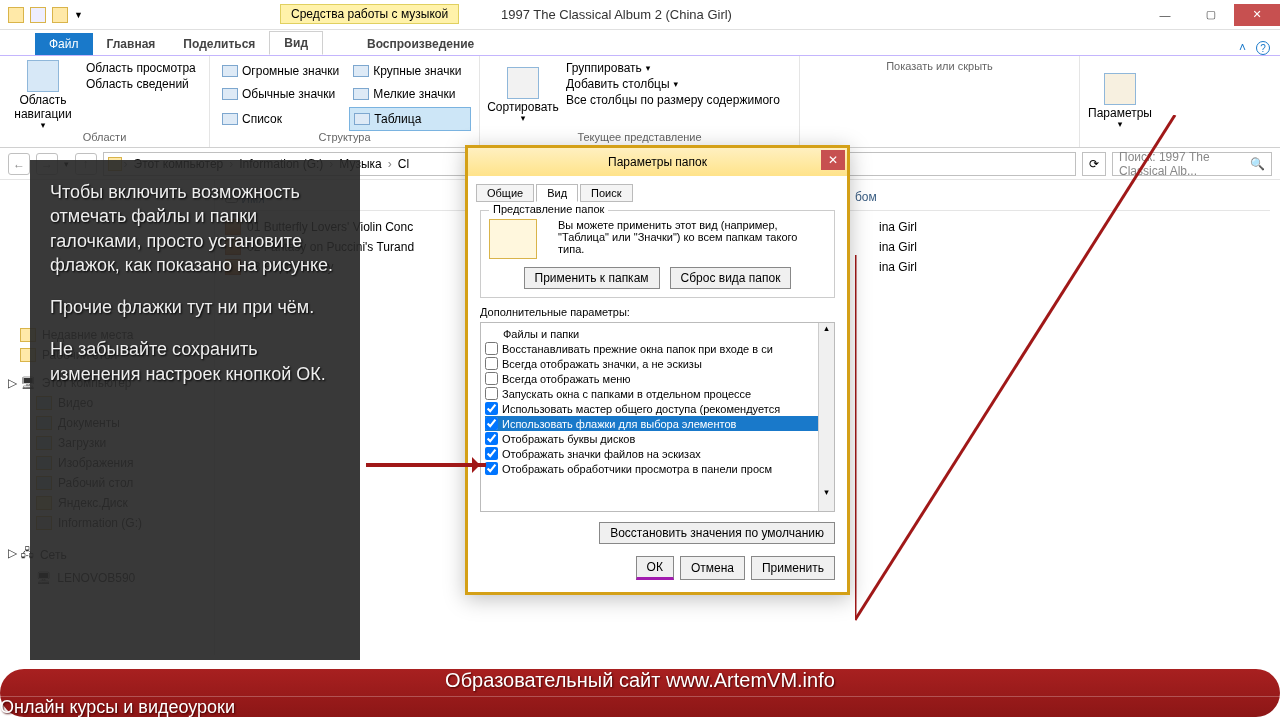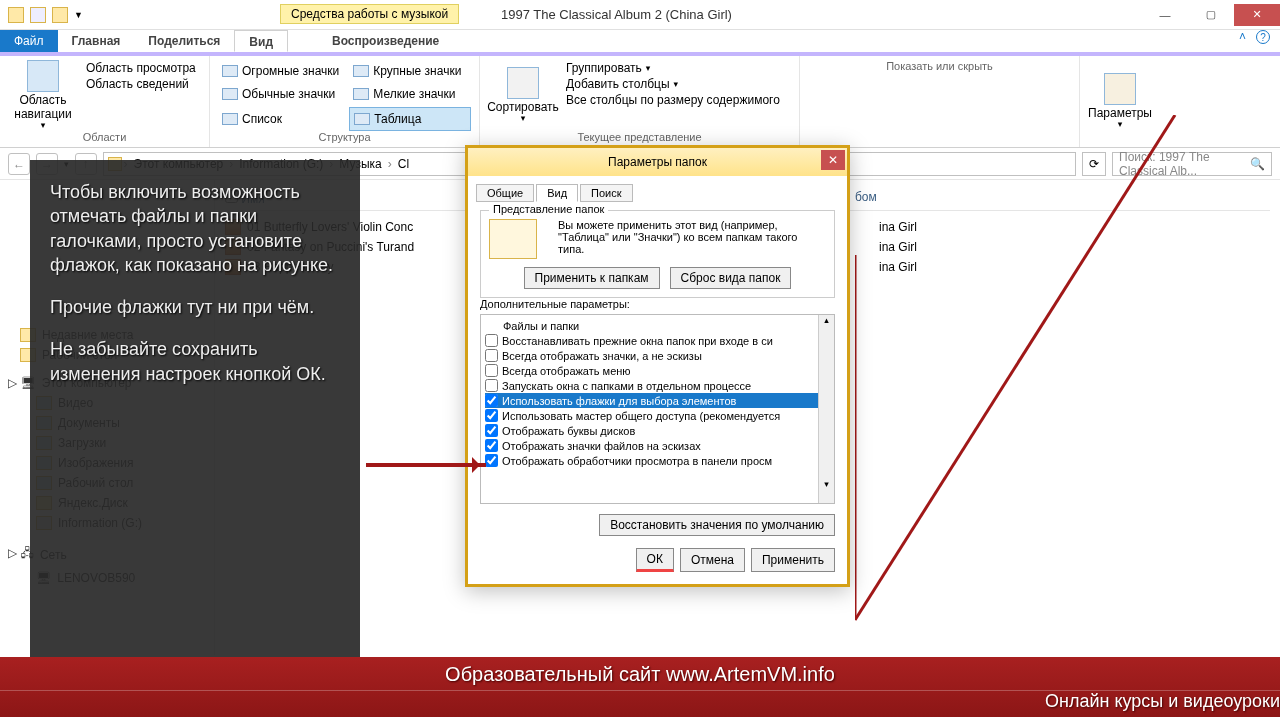--- a/index.html
+++ b/index.html
@@ -8,21 +8,21 @@
 
 .titlebar { height: 30px; display: flex; align-items: center; border-bottom: 1px solid #e0e0e0; }
 .titlebar .qat { display: flex; gap: 6px; padding: 0 8px; align-items: center; }
 .titlebar .title { flex: 1; text-align: center; font-size: 13px; color: #333; }
 .titlebar .ctrls { display: flex; }
 .titlebar .ctrls div { width: 46px; height: 22px; display: flex; align-items: center; justify-content: center; font-size: 11px; color: #444; }
 .titlebar .ctrls .close { background: #c75050; color: #fff; }
 .titlebar .contab { background: #fff2aa; border: 1px solid #e0d060; padding: 2px 10px; font-size: 12px; position: absolute; left: 280px; top: 4px; }
 
 
-.tabrow { height: 26px; display: flex; border-bottom: 4px solid #c4b5fd; font-size: 12px; }
+.tabrow { height: 26px; display: flex; align-items: flex-end; border-bottom: 1px solid #c4b5fd; font-size: 12px; padding-left: 35px; }
 .tabrow .file { background: #1979ca; color: #fff; padding: 4px 14px; }
 .tabrow .tab { padding: 4px 14px; color: #444; font-weight: bold; }
 .tabrow .tab.active { border: 1px solid #d0d0d0; border-bottom: 1px solid #fff; background: #fff; }
 .tabrow .help { margin-left: auto; margin-right: 10px; display: flex; gap: 10px; color: #1979ca; }
 
 
 .ribbon { height: 92px; display: flex; border-bottom: 1px solid #d0d0d0; background: #fff; font-size: 12px; position: relative; }
 .grp { border-right: 1px solid #e5e5e5; padding: 4px 8px; display: flex; flex-direction: column; justify-content: space-between; }
 .grp .lbl { text-align: center; font-size: 11px; color: #666; }
 .gbody { display: flex; gap: 4px; flex: 1; }
@@ -62,40 +62,40 @@
 .annot p { margin-bottom: 18px; text-shadow: 1px 1px 2px #000; }
 
 
 .dialog { position: absolute; left: 465px; top: 145px; width: 385px; background: #fff; border: 3px solid #d4a017; box-shadow: 0 4px 20px rgba(0,0,0,.25); font-size: 12px; z-index: 5; }
 .dialog .dtitle { height: 28px; background: linear-gradient(#fff0c0,#ffe38a); display: flex; align-items: center; justify-content: center; position: relative; }
 .dialog .dtitle .dclose { position: absolute; right: 2px; top: 2px; width: 24px; height: 20px; background: #c75050; color: #fff; display: flex; align-items: center; justify-content: center; font-size: 12px; }
 .dialog .dtabs { display: flex; padding: 8px 8px 0; gap: 2px; }
 .dialog .dtab { border: 1px solid #bbb; padding: 2px 10px; background: #f4f4f4; font-size:11px; }
 .dialog .dtab.active { background: #fff; border-bottom-color: #fff; }
 .dialog .dbody { padding: 8px 12px 12px; }
-.dialog .gbox { border: 1px solid #ccc; padding: 8px; margin-bottom: 0; position: relative; }
+.dialog .gbox { border: 1px solid #ccc; padding: 8px; margin-bottom: 8px; position: relative; }
 .dialog .gbox .gt { position: absolute; top: -8px; left: 8px; background: #fff; padding: 0 4px; font-size: 11px; }
 .dialog .rep { display: flex; gap: 21px; }
 .dialog .rep .fico2 { width: 48px; height: 40px; background: #fff7dd; border: 1px solid #d9b44a; flex-shrink: 0; }
 .dialog .btnrow { display: flex; gap: 10px; justify-content: center; margin-top: 8px; }
 .dialog button { padding: 3px 10px; font-size: 12px; border: 1px solid #888; background: #f0f0f0; }
 .dialog .advlist { border: 1px solid #bbb; height: 190px; overflow: hidden; padding: 4px; position: relative; }
 .dialog .advlist .al { display: flex; align-items: center; gap: 4px; padding: 1px 0; white-space: nowrap; font-size: 11px; }
 .dialog .advlist .al.hl { background: #1979ca; color: #fff; }
 .dialog .advlist .scrollb { position: absolute; right: 0; top: 0; bottom: 0; width: 16px; background: #f0f0f0; border-left: 1px solid #ccc; }
 .dialog .dfoot { display: flex; justify-content: flex-end; gap: 6px; padding: 0 12px 12px; }
-.dialog .dfoot button.ok { border-bottom: 3px solid #ef4444; }
+.dialog .dfoot button.ok { border-bottom: 3px solid #a21caf; }
 
 
 .arrow1 { position: absolute; left: 366px; top: 463px; width: 120px; height: 4px; background: #a01818; z-index: 6; }
 .arrow1::after { content: ""; position: absolute; right: -2px; top: -6px; border: 8px solid transparent; border-left-color: #a01818; }
 .arrow2 { position: absolute; left: 855px; top: 115px; width: 340px; height: 520px; z-index: 4; pointer-events: none; }
 
 
-.banner { position: absolute; bottom: 0; left: 0; right: 0; height: 60px; background: linear-gradient(#a82020,#8c1616); color: #fff; display: flex; flex-direction: column; align-items: flex-end; justify-content: center; font-family: Georgia, serif; }
+.banner { position: absolute; bottom: 0; left: 0; right: 0; height: 48px; background: linear-gradient(#a82020,#8c1616); color: #fff; display: flex; flex-direction: column; align-items: flex-start; justify-content: center; font-family: Georgia, serif; border-radius: 28px; }
 .banner .b1 { font-size: 20px; text-shadow: 1px 1px 2px #400; border-bottom: 1px solid rgba(255,255,255,.25); width: 100%; text-align: center; padding-bottom: 4px; }
 .banner .b2 { font-size: 18px; text-shadow: 1px 1px 2px #400; }
 
 .qico { width: 16px; height: 16px; background: #ffe9a8; border: 1px solid #d9b44a; }
 </style>
 </head>
 <body>
 
 <div class="titlebar">
   <div class="qat">
@@ -364,27 +364,27 @@
           <span>Всегда отображать значки, а не эскизы</span>
         </div>
       <div class="al">
           <input type="checkbox" style="">
           <span>Всегда отображать меню</span>
         </div>
       <div class="al">
           <input type="checkbox" style="">
           <span>Запускать окна с папками в отдельном процессе</span>
         </div>
+      <div class="al">
+          <input type="checkbox" checked="" style="">
+          <span>Использовать мастер общего доступа (рекомендуется</span>
+        </div>
       <div class="al hl">
           <input type="checkbox" checked="" style="">
           <span>Использовать флажки для выбора элементов</span>
-        </div>
-      <div class="al">
-          <input type="checkbox" checked="" style="">
-          <span>Использовать мастер общего доступа (рекомендуется</span>
         </div>
       <div class="al">
           <input type="checkbox" checked="" style="">
           <span>Отображать буквы дисков</span>
         </div>
       <div class="al">
           <input type="checkbox" checked="" style="">
           <span>Отображать значки файлов на эскизах</span>
         </div>
       <div class="al">

